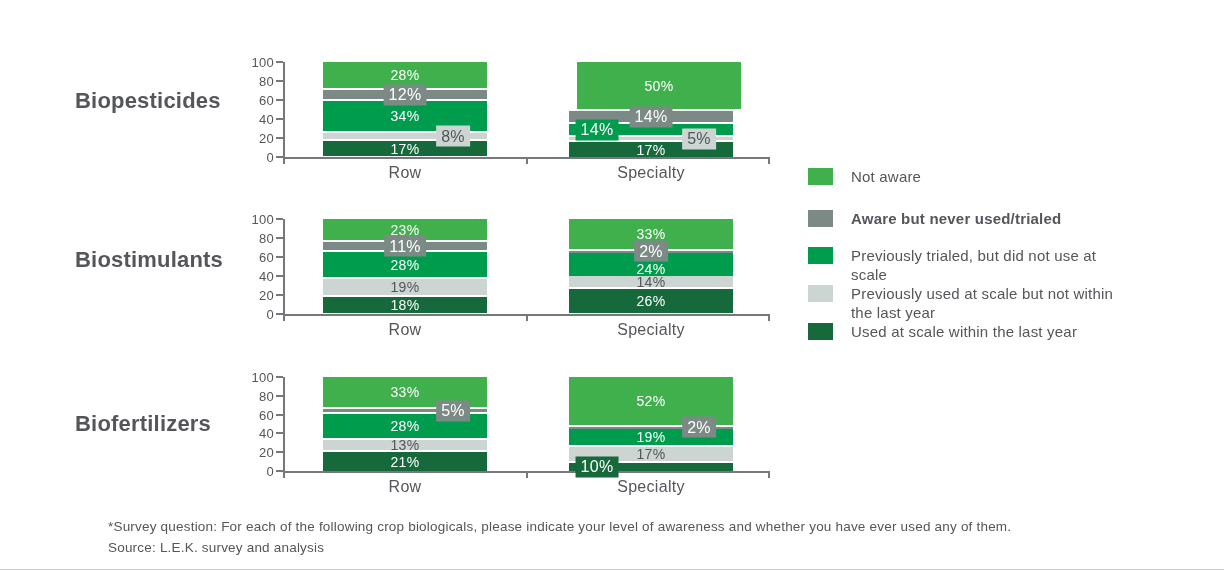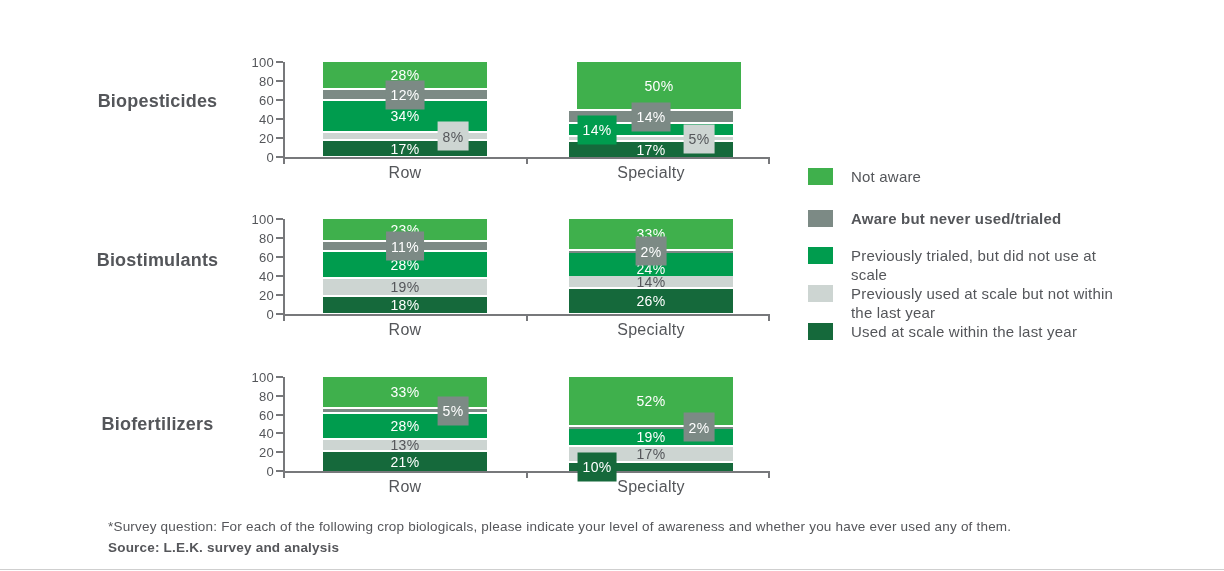--- a/index.html
+++ b/index.html
@@ -2,28 +2,28 @@
 <html><head>
 <meta charset="utf-8">
 <style>
   html,body{margin:0;padding:0;background:#ffffff;}
   #canvas{
     position:relative;width:1224px;height:571px;background:#ffffff;overflow:hidden;
     font-family:"Liberation Sans", sans-serif;color:#54565A;
   }
   .abs{position:absolute;}
   .chart-title{left:122px;top:17px;font-size:15px;letter-spacing:.2px;color:#54565A;}
-  .group-label{font-size:18px;font-weight:bold;letter-spacing:.2px;text-align:center;width:165px;transform:translateY(-50%);}
+  .group-label{font-size:22px;font-weight:bold;letter-spacing:.2px;text-align:left;width:165px;transform:translateY(-50%);}
   .y-tick-label{width:40px;text-align:right;font-size:13px;transform:translateY(-50%);letter-spacing:.3px;}
   .cat-label{font-size:16px;text-align:center;letter-spacing:.3px;}
   .axis{background:#77787B;}
   .seg{display:flex;align-items:center;justify-content:center;overflow:visible;}
   .seg-label{font-size:14px;letter-spacing:.3px;line-height:1;white-space:nowrap;}
-  .badge{height:29px;padding:0 5px;display:flex;align-items:center;justify-content:center;
-         font-size:14px;letter-spacing:.3px;transform:translate(-50%,-50%);z-index:5;white-space:nowrap;}
+  .badge{height:21px;padding:0 5px;display:flex;align-items:center;justify-content:center;
+         font-size:16px;letter-spacing:.3px;transform:translate(-50%,-50%);z-index:5;white-space:nowrap;}
   .legend-item{display:flex;align-items:flex-start;}
   .legend-swatch{width:25px;height:17px;flex:0 0 25px;margin-top:1px;}
   .legend-label{margin-left:18px;font-size:15px;line-height:19px;letter-spacing:.2px;max-width:300px;}
   .footnote{font-size:13.5px;letter-spacing:.2px;color:#55565A;white-space:nowrap;}
   .bottom-divider{left:0;top:569px;width:1224px;height:1px;background:#cfcfcf;}
 </style>
 </head>
 <body>
 
 <div id="canvas">
@@ -182,15 +182,15 @@
       <div class="abs legend-item" style="left: 0px; top: 284px;">
         <div class="legend-swatch" style="background: rgb(205, 213, 210);"></div>
         <div class="legend-label">Previously used at scale but not within the last year</div>
       </div>
       <div class="abs legend-item" style="left: 0px; top: 322px;">
         <div class="legend-swatch" style="background: rgb(21, 105, 59);"></div>
         <div class="legend-label">Used at scale within the last year</div>
       </div>
     </div>
   <div class="abs footnote" style="left:108px;top:519px;">*Survey question: For each of the following crop biologicals, please indicate your level of awareness and whether you have ever used any of them.</div>
-  <div class="abs footnote" style="left:108px;top:540px;font-weight:bold;">Source: L.E.K. survey and analysis</div>
+  <div class="abs footnote" style="left:108px;top:540px;">Source: L.E.K. survey and analysis</div>
   <div class="abs bottom-divider"></div>
 </div>
 
 </body></html>

